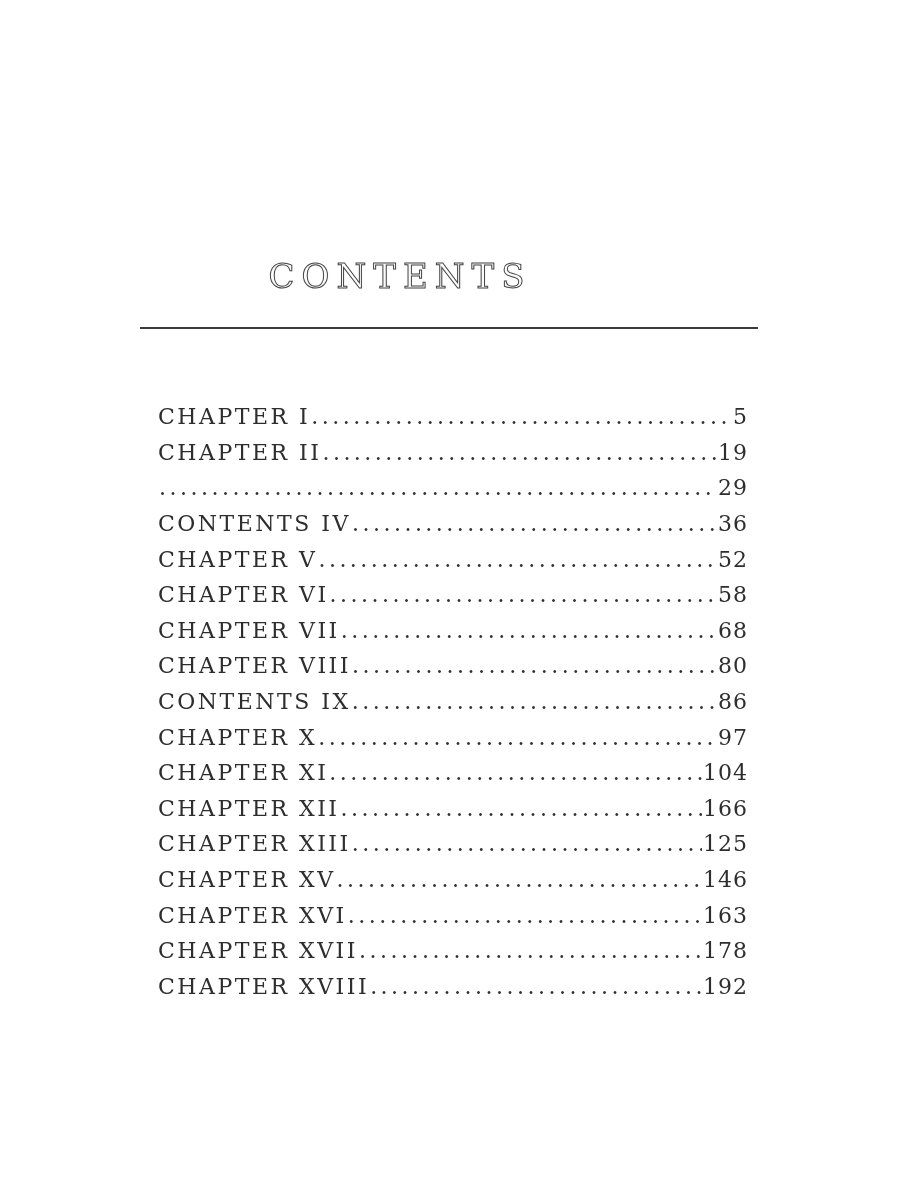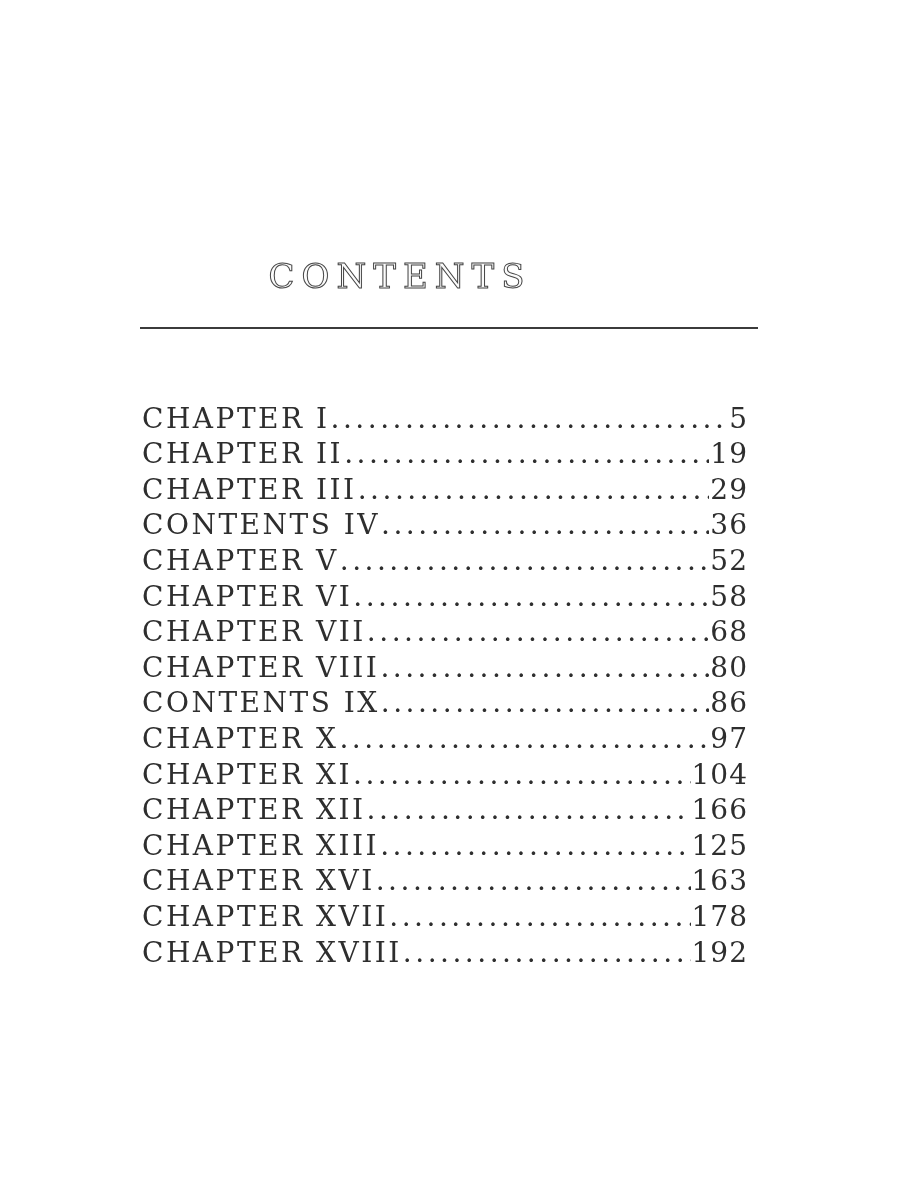--- a/index.html
+++ b/index.html
@@ -40,24 +40,25 @@
   }
   .toc {
     position: absolute;
     top: 399px;
     left: 142px;
     width: 606px;
     color: #2e2e2e;
   }
   .row {
     display: flex;
-    align-items: flex-end;
+    align-items: center;
     height: 35.6px;
-    font-size: 28px;
+    font-size: 22px;
     white-space: nowrap;
+    margin-left: 16px;
   }
   .label {
     letter-spacing: 2.5px;
     flex: 0 0 auto;
   }
   .dots {
     flex: 1 1 auto;
     overflow: hidden;
     margin: 0 1px;
   }
@@ -85,21 +86,20 @@
     <span class="pagenum">5</span>
   </div>
 
   <div class="row">
     <span class="label">CHAPTER II</span>
     <span class="dots"></span>
     <span class="pagenum">19</span>
   </div>
 
   <div class="row">
-    <span class="label">CHAPTER III</span>
     <span class="dots"></span>
     <span class="pagenum">29</span>
   </div>
 
   <div class="row">
     <span class="label">CONTENTS IV</span>
     <span class="dots"></span>
     <span class="pagenum">36</span>
   </div>
 
@@ -151,20 +151,25 @@
     <span class="pagenum">166</span>
   </div>
 
   <div class="row">
     <span class="label">CHAPTER XIII</span>
     <span class="dots"></span>
     <span class="pagenum">125</span>
   </div>
 
 
+  <div class="row">
+    <span class="label">CHAPTER XV</span>
+    <span class="dots"></span>
+    <span class="pagenum">146</span>
+  </div>
 
   <div class="row">
     <span class="label">CHAPTER XVI</span>
     <span class="dots"></span>
     <span class="pagenum">163</span>
   </div>
 
   <div class="row">
     <span class="label">CHAPTER XVII</span>
     <span class="dots"></span>

